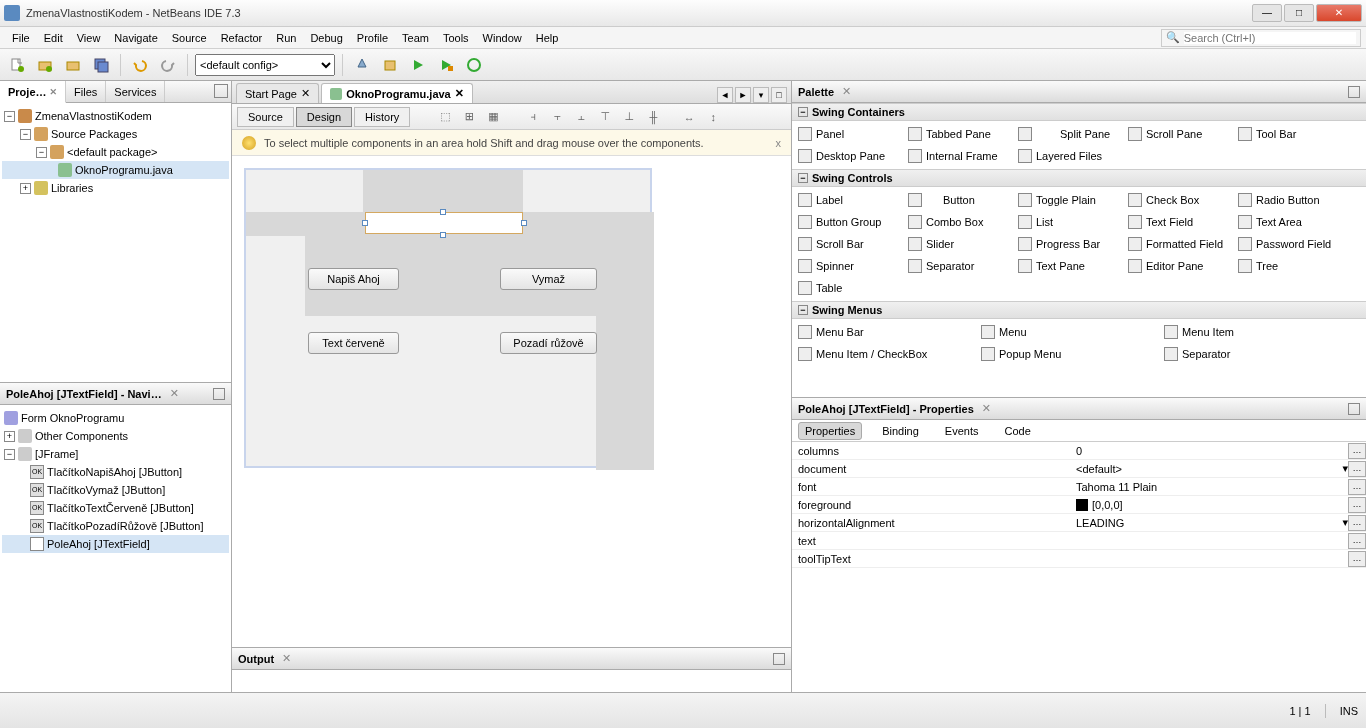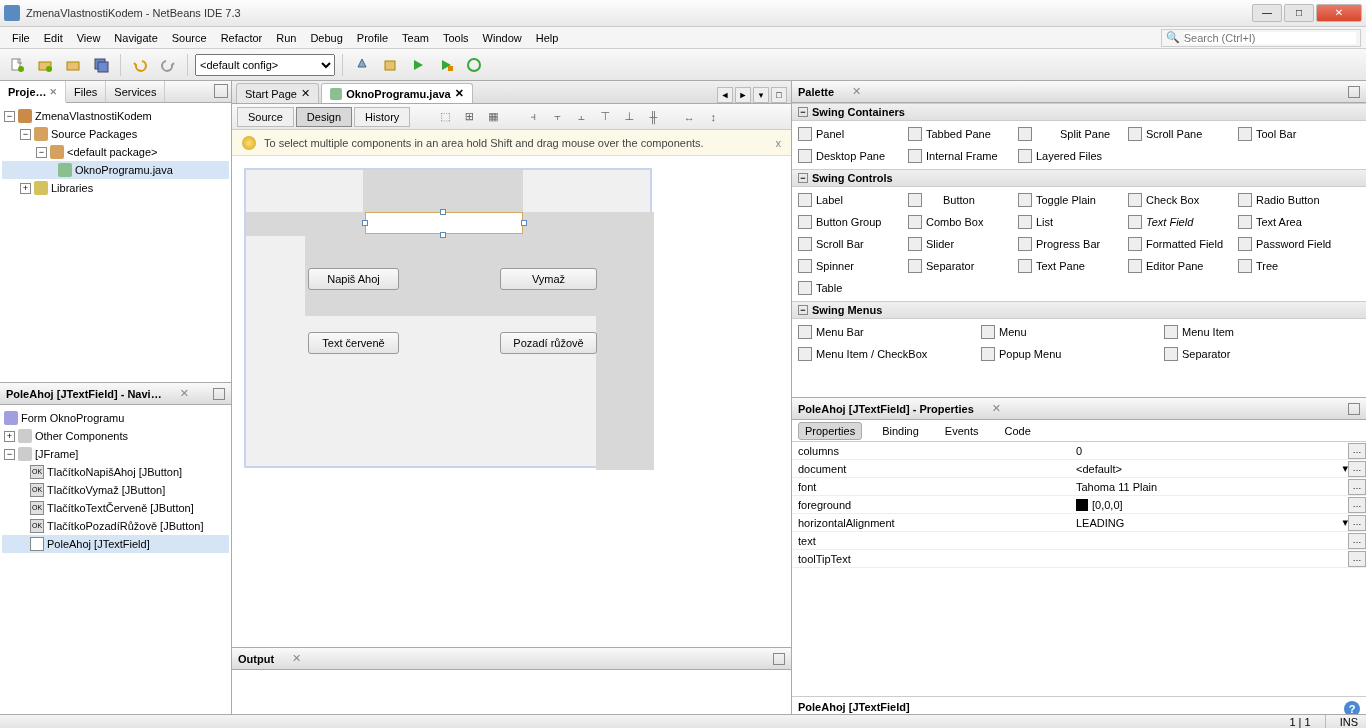--- a/index.html
+++ b/index.html
@@ -43,21 +43,21 @@
 .ticon { width: 14px; height: 14px; display: inline-block; }
 .ticon.project { background: #c98a4a; border-radius: 2px; }
 .ticon.pkg { background: #d4a25e; border-radius: 2px; }
 .ticon.java { background: #8ac090; border-radius: 2px; }
 .ticon.lib { background: #d4c25e; border-radius: 2px; }
 .ticon.form { background: #a0a0e0; border-radius: 2px; }
 .ticon.comp { background: #ccc; border-radius: 2px; }
 .ticon.btn { background: #e0e0e0; border: 1px solid #888; font-size: 7px; text-align: center; line-height: 12px; }
 .ticon.txt { background: #fff; border: 1px solid #888; }
 
-.panel-header { height: 22px; background: linear-gradient(#fafafa, #dcdcdc); display: flex; align-items: center; padding: 0 6px; border-bottom: 1px solid #aaa; font-weight: bold; gap: 18px; }
+.panel-header { height: 22px; background: linear-gradient(#fafafa, #dcdcdc); display: flex; align-items: center; padding: 0 6px; border-bottom: 1px solid #aaa; font-weight: bold; gap: 8px; }
 .panel-header .x { color: #888; font-weight: normal; cursor: pointer; }
 .panel-header .sq { width: 12px; height: 12px; border: 1px solid #888; margin-left: auto; cursor: pointer; }
 
 
 .center-col { flex: 1; display: flex; flex-direction: column; }
 .editor-tabs { height: 23px; background: linear-gradient(#f0f0f0, #dedede); display: flex; align-items: flex-end; padding: 0 4px; border-bottom: 1px solid #aaa; }
 .editor-tab { padding: 3px 8px; background: #e8e8e8; border: 1px solid #bbb; border-bottom: none; margin-right: 2px; border-radius: 3px 3px 0 0; display: flex; align-items: center; gap: 4px; cursor: pointer; }
 .editor-tab.active { background: #fff; font-weight: bold; }
 .editor-tab .ticon { width: 12px; height: 12px; }
 .editor-nav { margin-left: auto; display: flex; gap: 2px; }
@@ -96,21 +96,21 @@
 .props-tab { cursor: pointer; padding: 2px 6px; }
 .props-tab.active { background: #d8d8d8; border: 1px solid #aaa; border-radius: 3px; }
 .props-table { flex: 1; overflow: auto; }
 .prop-row { display: flex; height: 18px; border-bottom: 1px solid #eee; align-items: center; }
 .prop-name { width: 280px; padding-left: 6px; }
 .prop-val { flex: 1; padding-left: 4px; display: flex; align-items: center; gap: 4px; }
 .prop-btn { width: 18px; height: 16px; border: 1px solid #aaa; background: #eee; text-align: center; line-height: 12px; cursor: pointer; font-size: 9px; }
 .props-footer { height: 34px; border-top: 1px solid #ccc; padding: 4px 6px; font-weight: bold; display: flex; }
 .props-footer .help { margin-left: auto; width: 16px; height: 16px; background: #4a8ad4; color: #fff; border-radius: 50%; text-align: center; line-height: 16px; cursor: pointer; }
 
-.statusbar { height: 14px; position: absolute; bottom: 0; left: 0; right: 0; background: linear-gradient(#f4f4f4, #e4e4e4); border-top: 1px solid #aaa; display: flex; align-items: center; justify-content: flex-end; padding: 0 8px; gap: 14px; }
+.statusbar { height: 36px; position: absolute; bottom: 0; left: 0; right: 0; background: linear-gradient(#f4f4f4, #e4e4e4); border-top: 1px solid #aaa; display: flex; align-items: center; justify-content: flex-end; padding: 0 8px; gap: 14px; }
 .statusbar .sep2 { width: 1px; height: 14px; background: #bbb; }
 
 
 .svg-icon { width: 16px; height: 16px; }
 </style>
 </head>
 <body>
 
 <div class="titlebar">
   <div class="app-icon"></div>
@@ -439,21 +439,21 @@
               <span>Button Group</span>
             </div>
             <div class="pal-item" style="width: 110px;">
               <span class="picon"></span>
               <span>Combo Box</span>
             </div>
             <div class="pal-item" style="width: 110px;">
               <span class="picon"></span>
               <span>List</span>
             </div>
-            <div class="pal-item" style="width: 110px; font-style: italic;">
+            <div class="pal-item" style="width: 110px;">
               <span class="picon"></span>
               <span>Text Field</span>
             </div>
             <div class="pal-item" style="width: 110px;">
               <span class="picon"></span>
               <span>Text Area</span>
             </div>
             <div class="pal-item" style="width: 110px;">
               <span class="picon"></span>
               <span>Scroll Bar</span>

